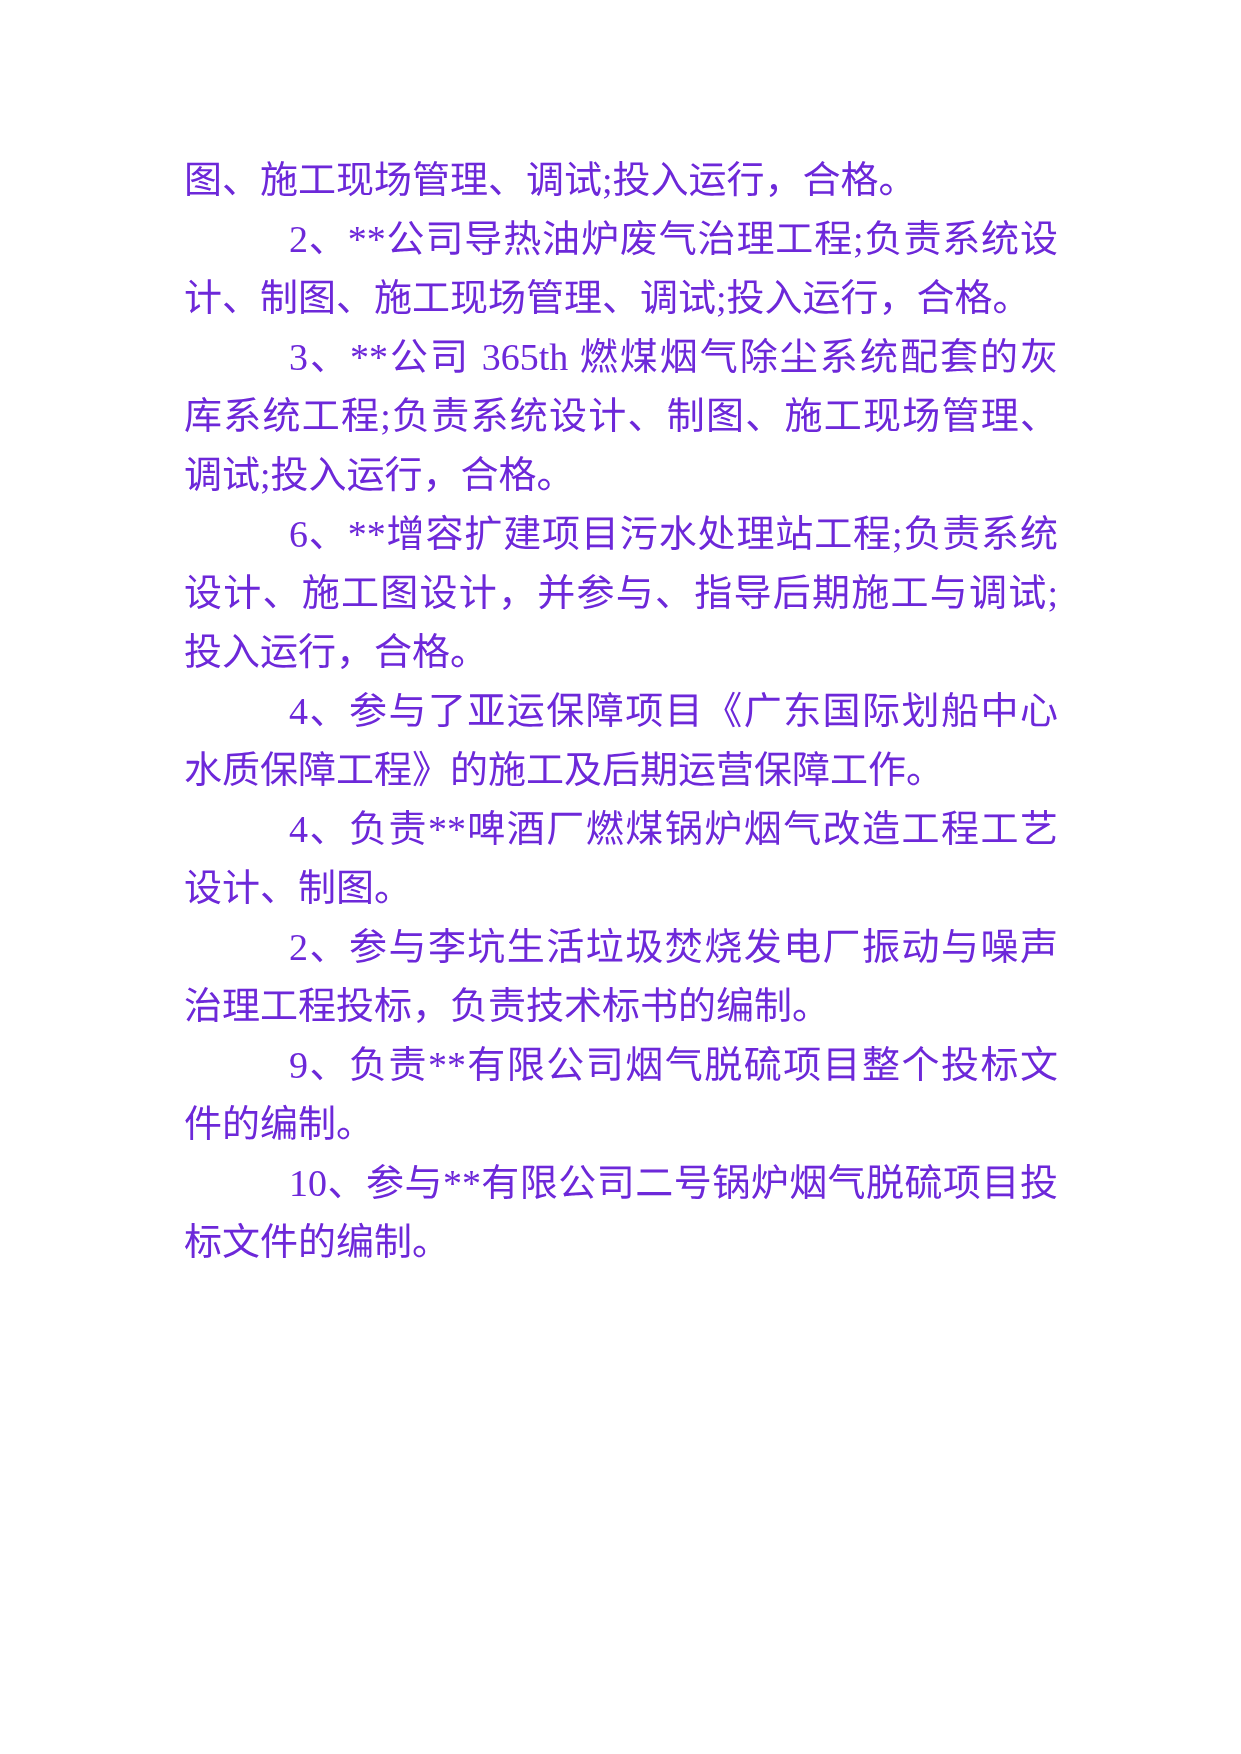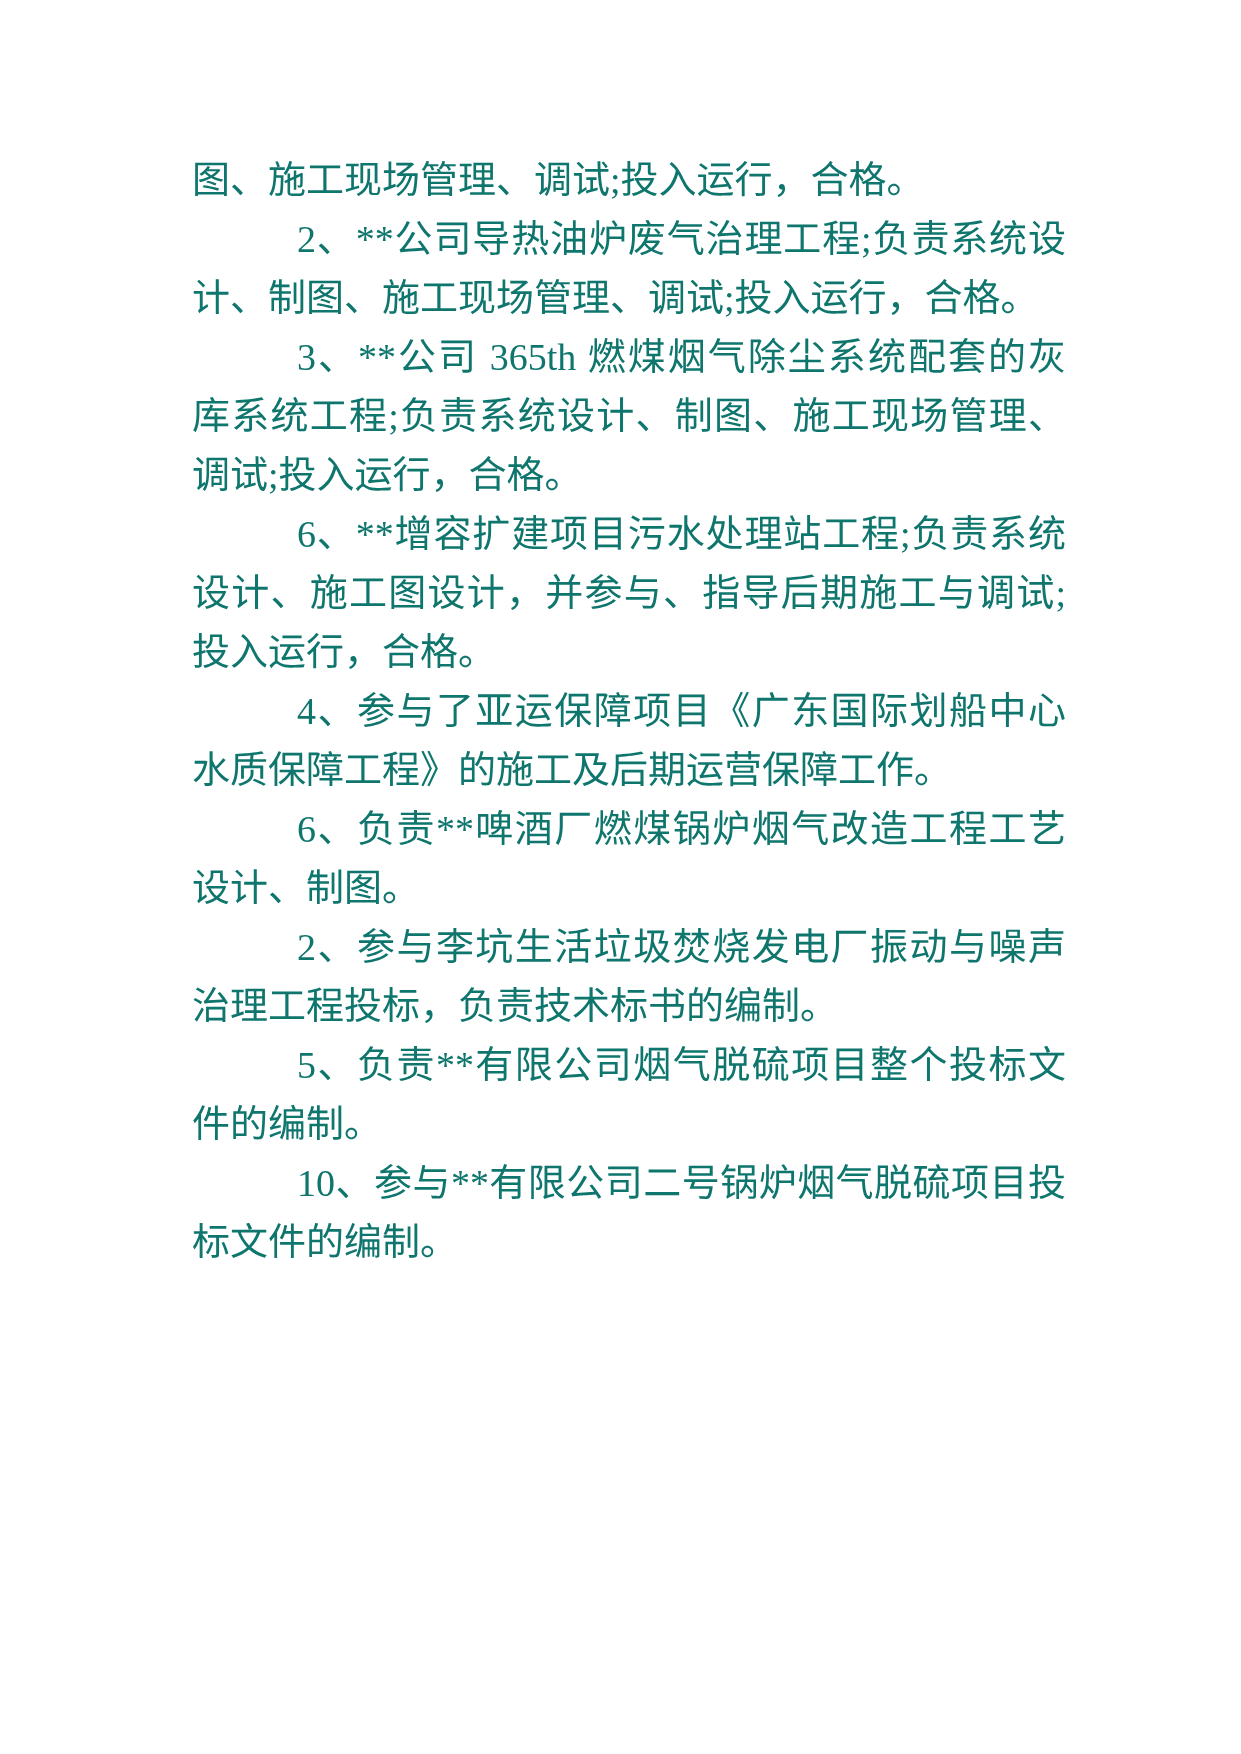--- a/index.html
+++ b/index.html
@@ -16,27 +16,27 @@
   .page {
     position: absolute;
     left: 0;
     top: 0;
     width: 1241px;
     height: 1754px;
     background: #ffffff;
   }
   .content {
     position: absolute;
-    left: 192px;
+    left: 184px;
     top: 151px;
     width: 874px;
     font-family: "Liberation Serif", "DejaVu Serif", serif;
     font-size: 38px;
     line-height: 59px;
-    color: #0f766e;
+    color: #6d28d9;
     text-align: justify;
     text-justify: inter-ideograph;
     word-break: break-all;
   }
   .content p {
     margin: 0;
     padding: 0;
     text-indent: 105px;
   }
   .content p.no-indent {
@@ -46,18 +46,18 @@
 </head>
 <body>
 
 <div class="page">
   <div class="content">
     <p class="no-indent">图、施工现场管理、调试;投入运行，合格。</p>
     <p>2、**公司导热油炉废气治理工程;负责系统设计、制图、施工现场管理、调试;投入运行，合格。</p>
     <p>3、**公司 365th 燃煤烟气除尘系统配套的灰库系统工程;负责系统设计、制图、施工现场管理、调试;投入运行，合格。</p>
     <p>6、**增容扩建项目污水处理站工程;负责系统设计、施工图设计，并参与、指导后期施工与调试;投入运行，合格。</p>
     <p>4、参与了亚运保障项目《广东国际划船中心水质保障工程》的施工及后期运营保障工作。</p>
-    <p>6、负责**啤酒厂燃煤锅炉烟气改造工程工艺设计、制图。</p>
+    <p>4、负责**啤酒厂燃煤锅炉烟气改造工程工艺设计、制图。</p>
     <p>2、参与李坑生活垃圾焚烧发电厂振动与噪声治理工程投标，负责技术标书的编制。</p>
-    <p>5、负责**有限公司烟气脱硫项目整个投标文件的编制。</p>
+    <p>9、负责**有限公司烟气脱硫项目整个投标文件的编制。</p>
     <p>10、参与**有限公司二号锅炉烟气脱硫项目投标文件的编制。</p>
   </div>
 </div>
 
 </body></html>

